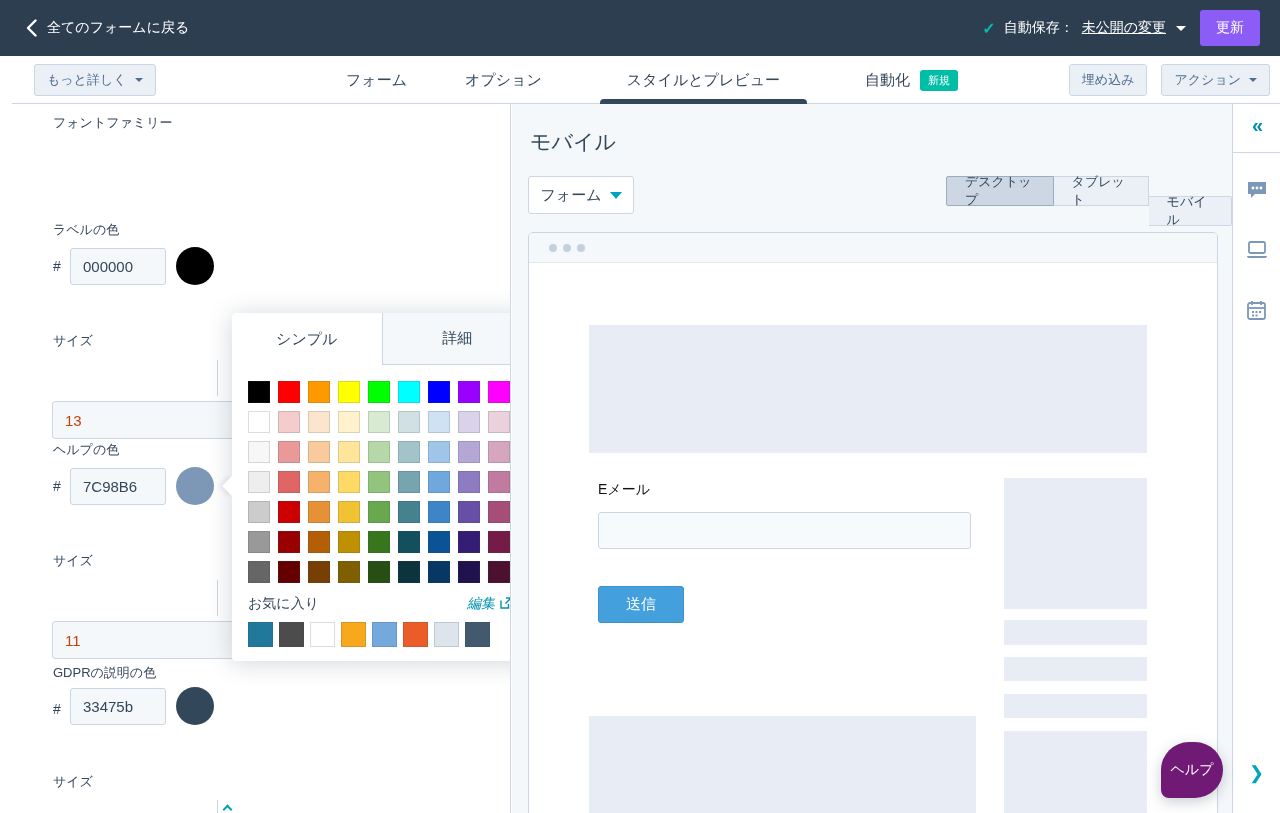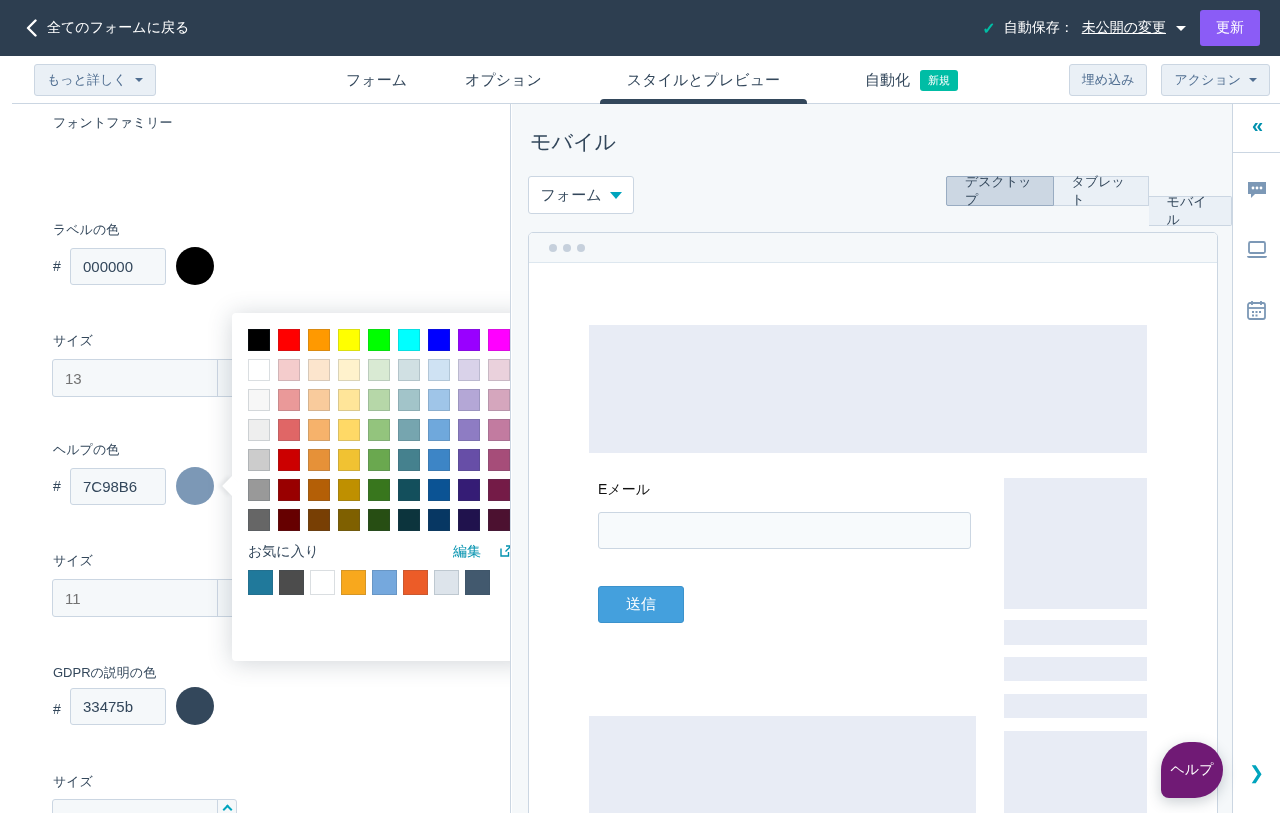--- a/index.html
+++ b/index.html
@@ -32,35 +32,35 @@
 
   
   .left-panel { position:absolute; left:0; top:104px; width:511px; height:709px; background:#fff; border-right:1px solid #cbd6e2; overflow:hidden; }
   .fld-label { position:absolute; font-size:13px; color:#33475b; }
   .select-box { position:absolute; background:#f5f8fa; border:1px solid #cbd6e2; border-radius:3px; height:38px; display:flex; align-items:center; justify-content:space-between; padding:0 14px; font-size:15px; cursor:pointer; }
   .caret-down-teal { width:0; height:0; border-left:6px solid transparent; border-right:6px solid transparent; border-top:7px solid #00a4bd; display:inline-block; }
   .hash { position:absolute; font-size:14px; color:#33475b; }
   .hex-input { position:absolute; width:96px; height:37px; background:#f5f8fa; border:1px solid #cbd6e2; border-radius:3px; font-size:15px; color:#33475b; padding:0 12px; font-family:inherit; }
   .color-dot { position:absolute; width:38px; height:38px; border-radius:50%; cursor:pointer; }
   .size-input-wrap { position:absolute; width:185px; height:38px; }
-  .size-input { width:100%; height:100%; background:#f5f8fa; border:1px solid #cbd6e2; border-radius:3px; font-size:15px; color:#737373; padding:0 12px; font-family:inherit; }
+  .size-input { width:100%; height:100%; background:#f5f8fa; border:1px solid #cbd6e2; border-radius:3px; font-size:15px; color:#c2410c; padding:0 12px; font-family:inherit;margin-top:42px; }
   .stepper { position:absolute; right:1px; top:1px; bottom:1px; width:19px; border-left:1px solid #cbd6e2; display:flex; align-items:flex-start; justify-content:center; }
   .chev-up { width:7px; height:7px; border-top:2px solid #00a4bd; border-right:2px solid #00a4bd; transform:rotate(-45deg); margin-top:6px; }
 
   
   .popup { position:absolute; left:232px; top:209px; width:300px; height:348px; background:#fff; border-radius:4px; box-shadow:0 2px 24px rgba(45,62,80,0.22); z-index:20; }
   .popup-arrow { position:absolute; left:-7px; top:166px; width:14px; height:14px; background:#fff; transform:rotate(45deg); box-shadow:-3px 3px 4px rgba(45,62,80,0.08); }
   .picker-tabs { display:flex; height:52px; }
   .picker-tab { flex:1; display:flex; align-items:center; justify-content:center; font-size:15px; color:#33475b; cursor:pointer; }
   .picker-tab.inactive { background:#f5f8fa; border-left:1px solid #cbd6e2; border-bottom:1px solid #cbd6e2; border-radius:0 4px 0 0; }
   .palette { display:grid; grid-template-columns:repeat(9,22px); gap:8px; padding:16px 0 0 16px; }
   .swatch { width:22px; height:22px; border:1px solid rgba(51,71,91,0.18); cursor:pointer; }
   .fav-row-head { display:flex; align-items:center; justify-content:space-between; padding:12px 20px 0 16px; }
   .fav-label { font-size:14px; color:#33475b; }
-  .edit-link { font-size:14px; color:#0091ae; display:flex; align-items:center; gap:19px; cursor:pointer; }
+  .edit-link { font-size:14px; color:#0091ae; display:flex; align-items:center; gap:5px; cursor:pointer;font-style:italic; }
   .favorites { display:grid; grid-template-columns:repeat(8,25px); gap:6px; padding:9px 0 0 16px; }
   .swatch.fav { width:25px; height:25px; }
 
   
   .preview-panel { position:absolute; left:512px; top:104px; width:720px; height:709px; background:#f5f8fa; overflow:hidden; }
   .preview-title { position:absolute; left:18px; top:24px; font-size:21px; color:#33475b; font-weight:400; }
   .form-select { position:absolute; left:16px; top:72px; width:106px; height:38px; background:#fff; border:1px solid #cbd6e2; border-radius:3px; display:flex; align-items:center; justify-content:center; gap:8px; font-size:15px; cursor:pointer; }
   .device-toggle { position:absolute; left:434px; top:72px; height:30px; display:flex; }
   .device-btn { height:30px; display:flex; align-items:center; justify-content:center; font-size:13px; color:#33475b; background:#eaf0f6; border:1px solid #cbd6e2; border-left:none; padding:0 18px; cursor:pointer; }
   .device-btn:first-child { border-left:1px solid #cbd6e2; border-radius:2px 0 0 2px; }
@@ -166,20 +166,24 @@
     <div class="fld-label" style="left:53px; top:669px;">サイズ</div>
     <div class="size-input-wrap" style="left:52px; top:695px;">
       <input class="size-input" style="">
       <span class="stepper">
           <span class="chev-up"></span>
         </span>
     </div>
 
     <div class="popup">
       <div class="popup-arrow"></div>
+      <div class="picker-tabs">
+        <div class="picker-tab">シンプル</div>
+        <div class="picker-tab inactive">詳細</div>
+      </div>
       <div class="palette">
           <div class="swatch" style="background: rgb(0, 0, 0);"></div>
           <div class="swatch" style="background: rgb(255, 0, 0);"></div>
           <div class="swatch" style="background: rgb(255, 153, 0);"></div>
           <div class="swatch" style="background: rgb(255, 255, 0);"></div>
           <div class="swatch" style="background: rgb(0, 255, 0);"></div>
           <div class="swatch" style="background: rgb(0, 255, 255);"></div>
           <div class="swatch" style="background: rgb(0, 0, 255);"></div>
           <div class="swatch" style="background: rgb(153, 0, 255);"></div>
           <div class="swatch" style="background: rgb(255, 0, 255);"></div>

